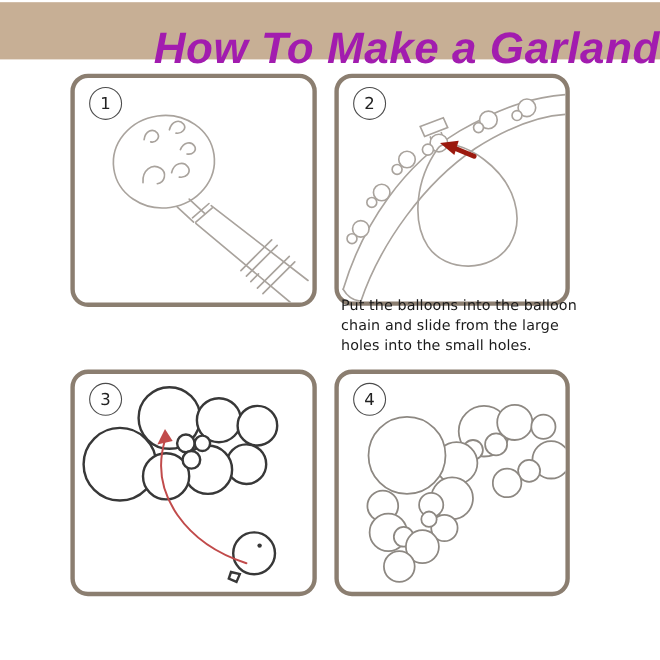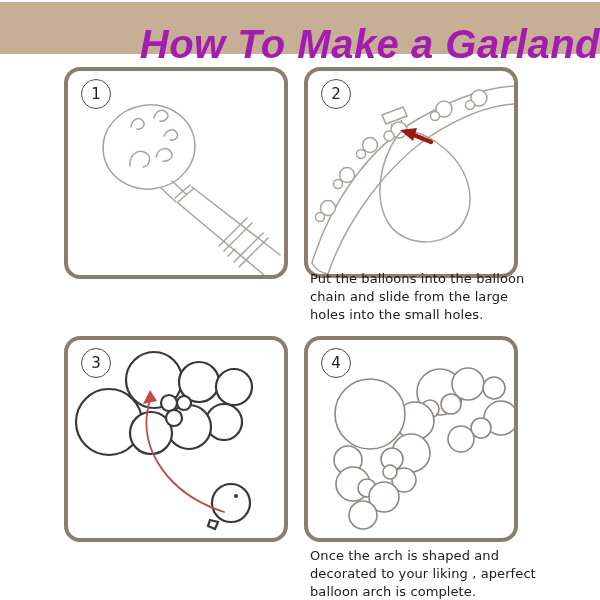--- a/index.html
+++ b/index.html
@@ -171,17 +171,14 @@
         <circle cx="76" cy="157" r="15"></circle>
         <circle cx="82" cy="132" r="7"></circle>
         <circle cx="55" cy="175" r="14"></circle>
       </g>
     </svg>
   </div>
 
   <div class="caption" id="c2">Put the balloons into the balloon
 chain and slide from the large
 holes into the small holes.</div>
-  <div class="caption" id="c4">Once the arch is shaped and
-decorated to your liking , aperfect
-balloon arch is complete.</div>
 
 </div>
 
 </body></html>

